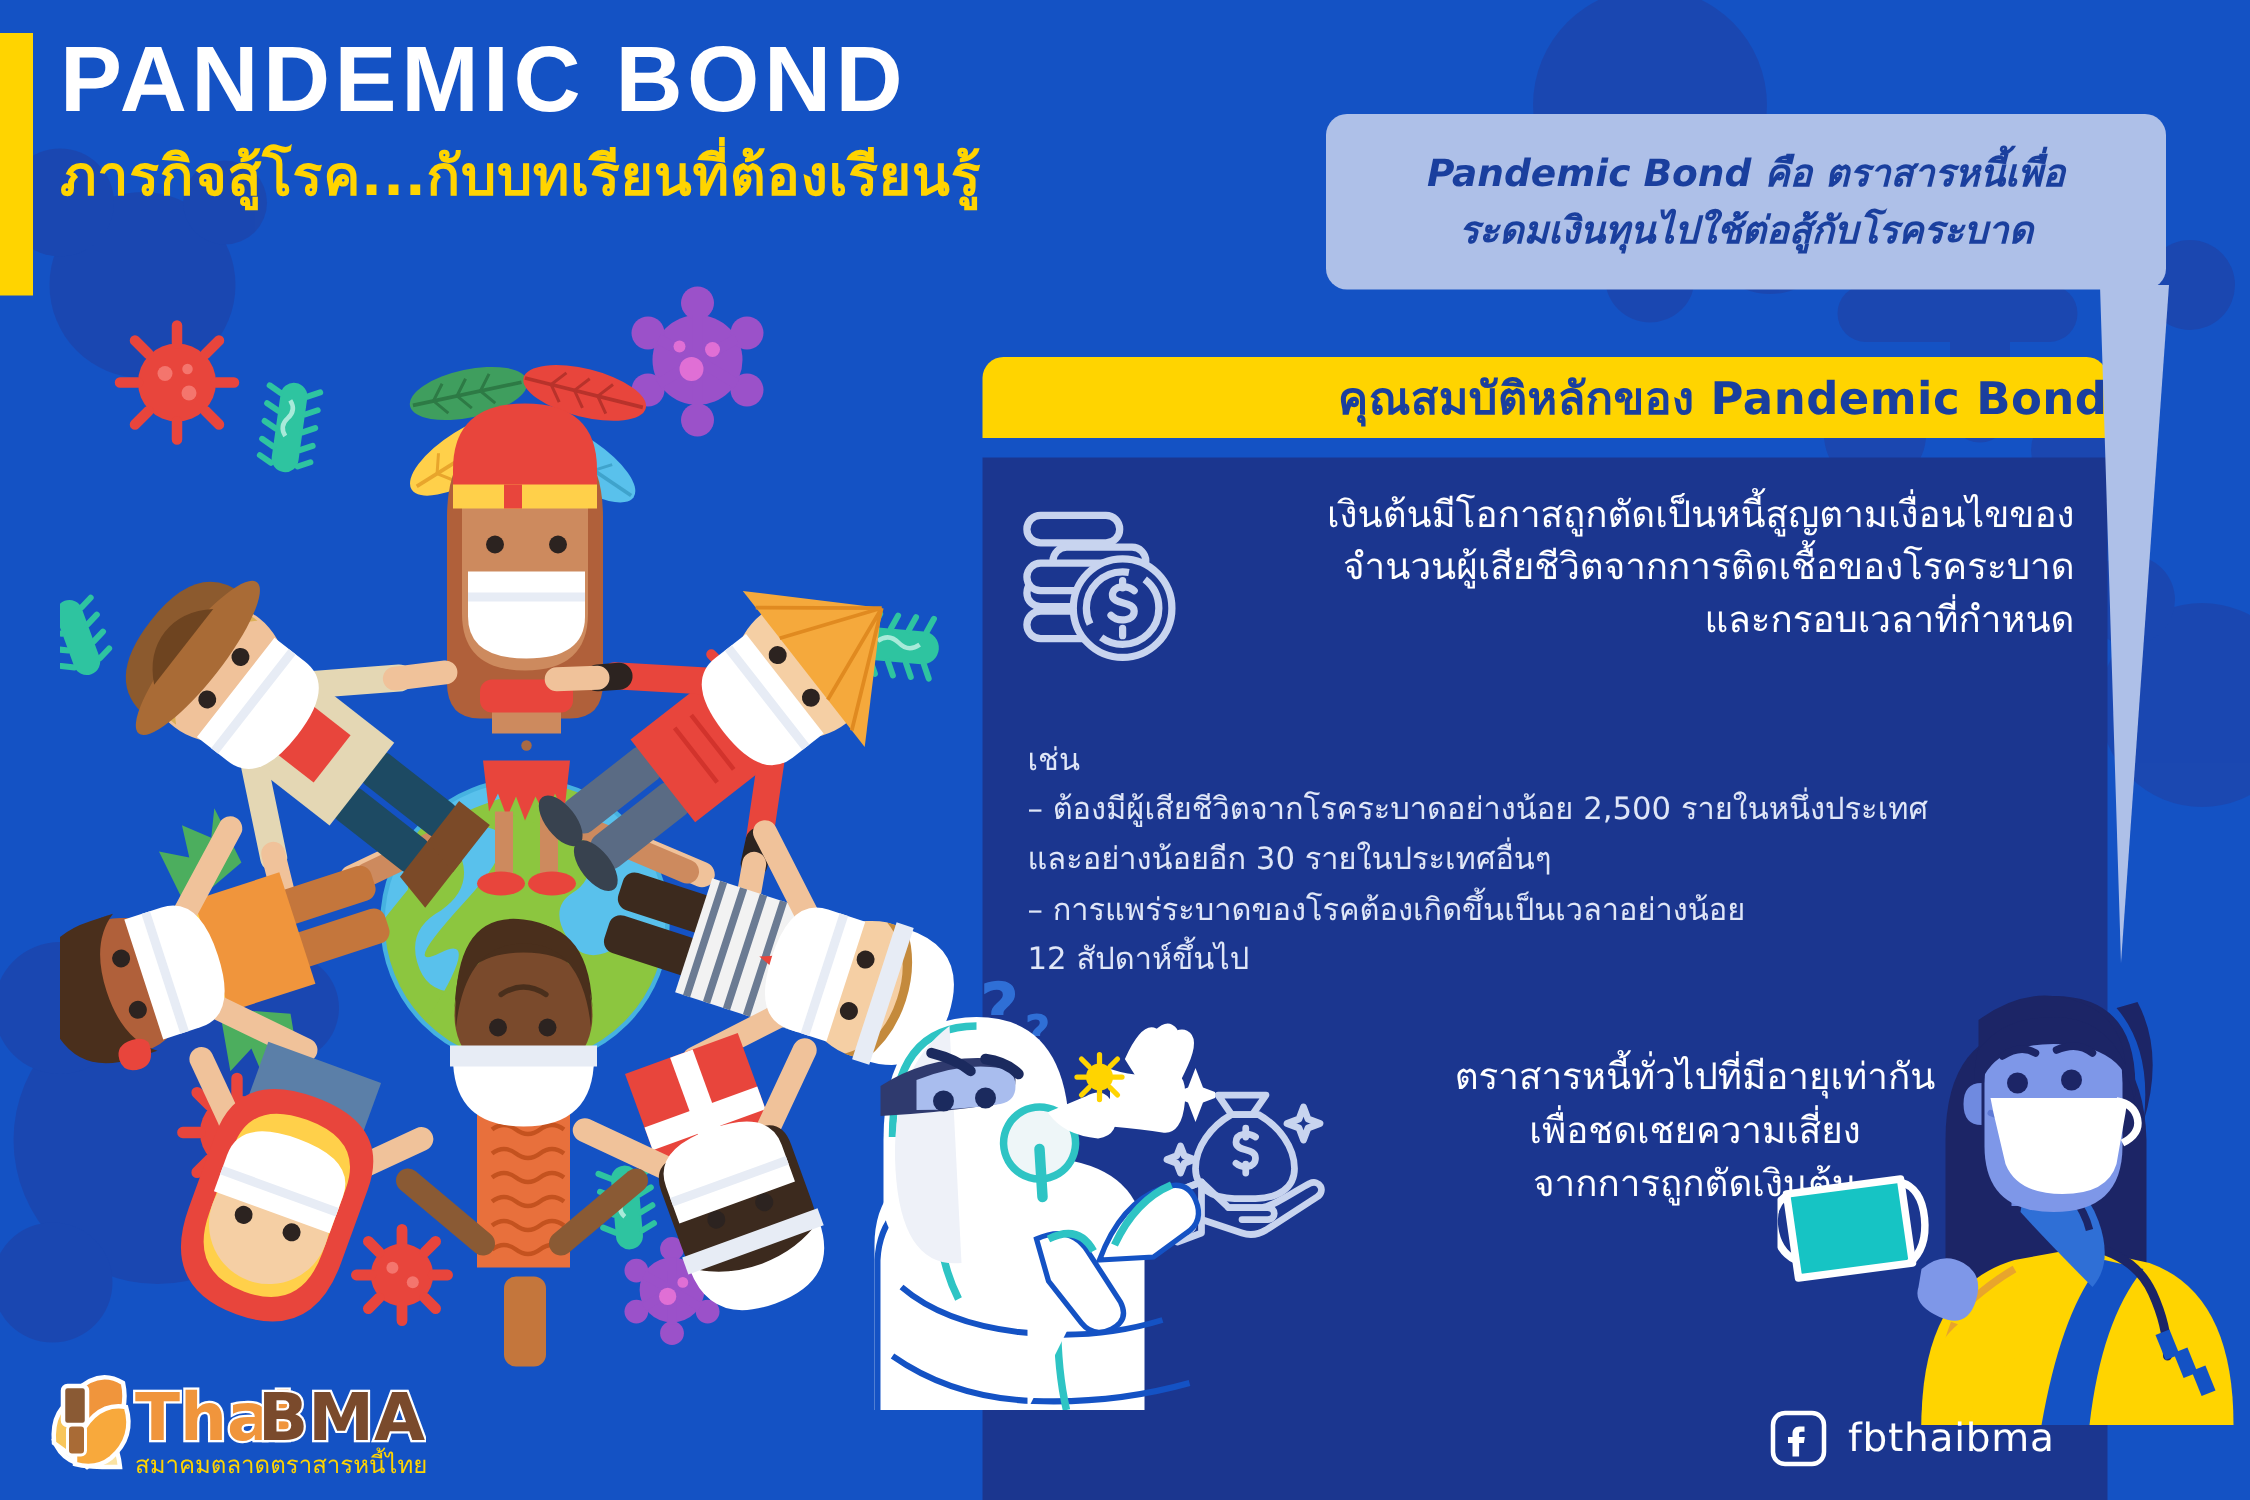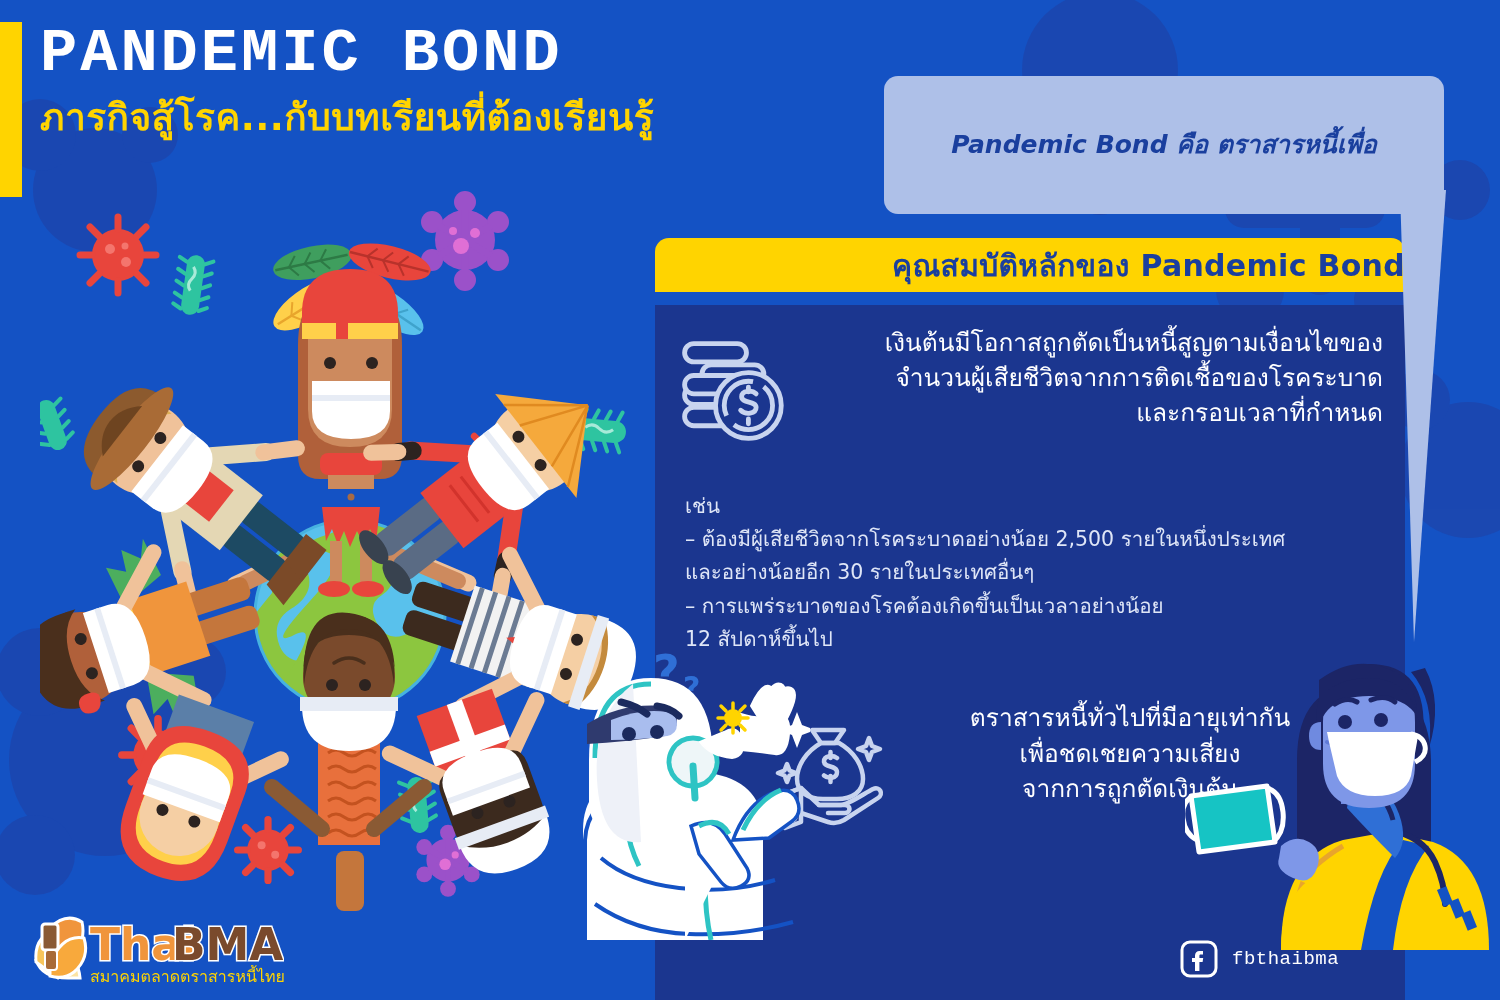--- a/index.html
+++ b/index.html
@@ -15,32 +15,32 @@
 
   
   .accent-bar {
     position:absolute; left:0; top:22px; width:22px; height:175px;
     background:#ffd400; z-index:3;
   }
 
   
   .header { position:absolute; left:40px; top:18px; z-index:5; }
   .title-main {
-    font-family:Liberation Mono, monospace;
+    font-family:Liberation Sans, sans-serif;
     font-weight:bold; font-size:62px; letter-spacing:3px;
     color:#ffffff; line-height:1.15; white-space:nowrap;
   }
   .title-sub {
     font-size:37px; font-weight:bold; color:#ffd400;
     letter-spacing:.5px; line-height:1.25; margin-top:6px; white-space:nowrap;
   }
 
   
   .bubble {
-    position:absolute; left:884px; top:76px; width:560px; height:138px;
+    position:absolute; left:884px; top:76px; width:560px; height:117px;
     background:#aec0e8; border-radius:14px; z-index:4;
     display:flex; flex-direction:column; align-items:center; justify-content:center;
   }
   .bubble-line {
     font-style:italic; font-size:25px; color:#1a3f9e; font-weight:600;
     line-height:1.5; white-space:nowrap;
   }
   .bubble-tail {
     position:absolute; left:1400px; top:190px; z-index:4;
     width:46px; height:452px;
@@ -92,21 +92,21 @@
   #people  { left:40px;   top:185px;  width:620px;  height:730px; }
   #doctor  { left:565px;  top:640px;  width:245px;  height:300px; z-index:6; }
   #woman   { left:1185px; top:650px;  width:315px;  height:300px; z-index:6; }
 
   
   .logo { position:absolute; left:24px; top:908px; z-index:7; width:260px; height:82px; }
   .fb {
     position:absolute; left:1180px; top:940px; z-index:7;
     display:flex; align-items:center; gap:14px;
   }
-  .fb-label { color:#ffffff; font-size:19px; letter-spacing:.5px;font-family:Liberation Mono, monospace; }
+  .fb-label { color:#ffffff; font-size:26px; letter-spacing:.5px; }
 </style>
 </head>
 <body>
 
 <svg id="bg" viewBox="0 0 1500 1000" preserveAspectRatio="none">
   <rect x="0" y="0" width="1500" height="1000" fill="#1452c4"></rect>
 
   <g fill="#1c46ae" opacity="0.85">
     <circle cx="1100" cy="70" r="78"></circle>
     <circle cx="1180" cy="150" r="46"></circle>
@@ -139,20 +139,21 @@
 <div class="header">
   <div class="title-main">PANDEMIC BOND</div>
   <div class="title-sub">ภารกิจสู้โรค...กับบทเรียนที่ต้องเรียนรู้</div>
 </div>
 
 <svg class="bubble-tail" viewBox="0 0 46 452">
   <polygon points="0,0 46,0 14,452" fill="#aec0e8"></polygon>
 </svg>
 <div class="bubble">
   <div class="bubble-line">Pandemic Bond คือ ตราสารหนี้เพื่อ</div>
+  <div class="bubble-line">ระดมเงินทุนไปใช้ต่อสู้กับโรคระบาด</div>
 </div>
 
 <div class="panel">
 
   <div class="panel-head">
     <span class="panel-head-text">คุณสมบัติหลักของ  Pandemic Bond</span>
   </div>
 
   <div class="panel-body">
 

